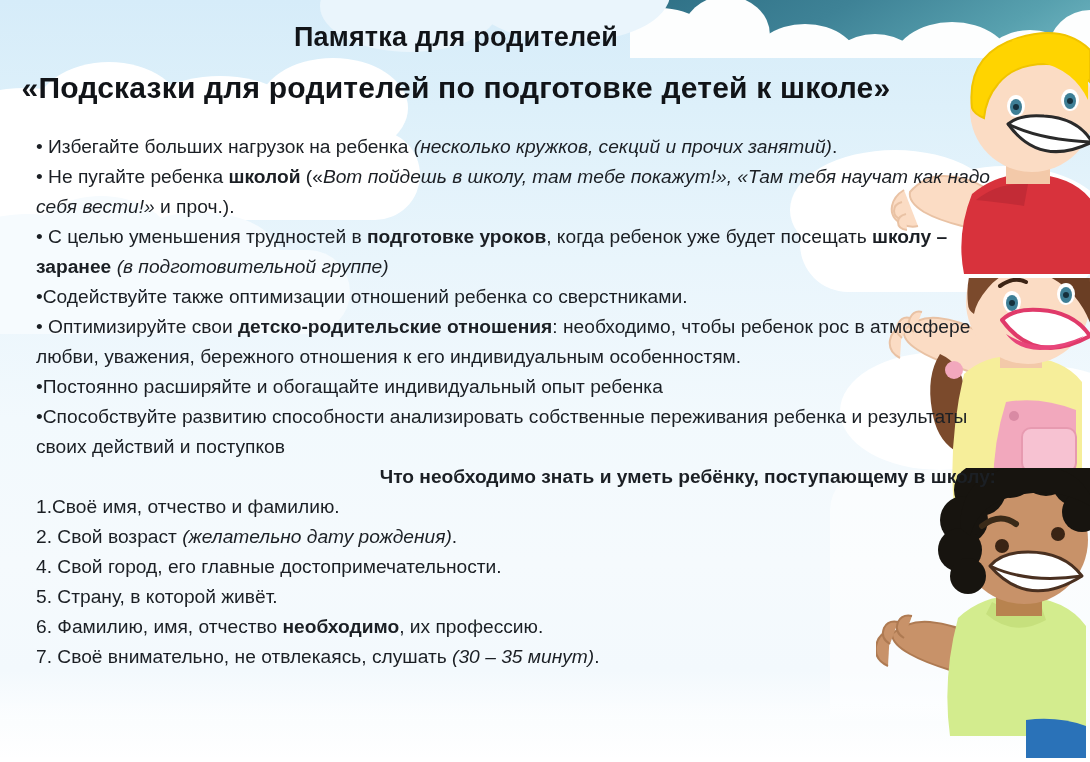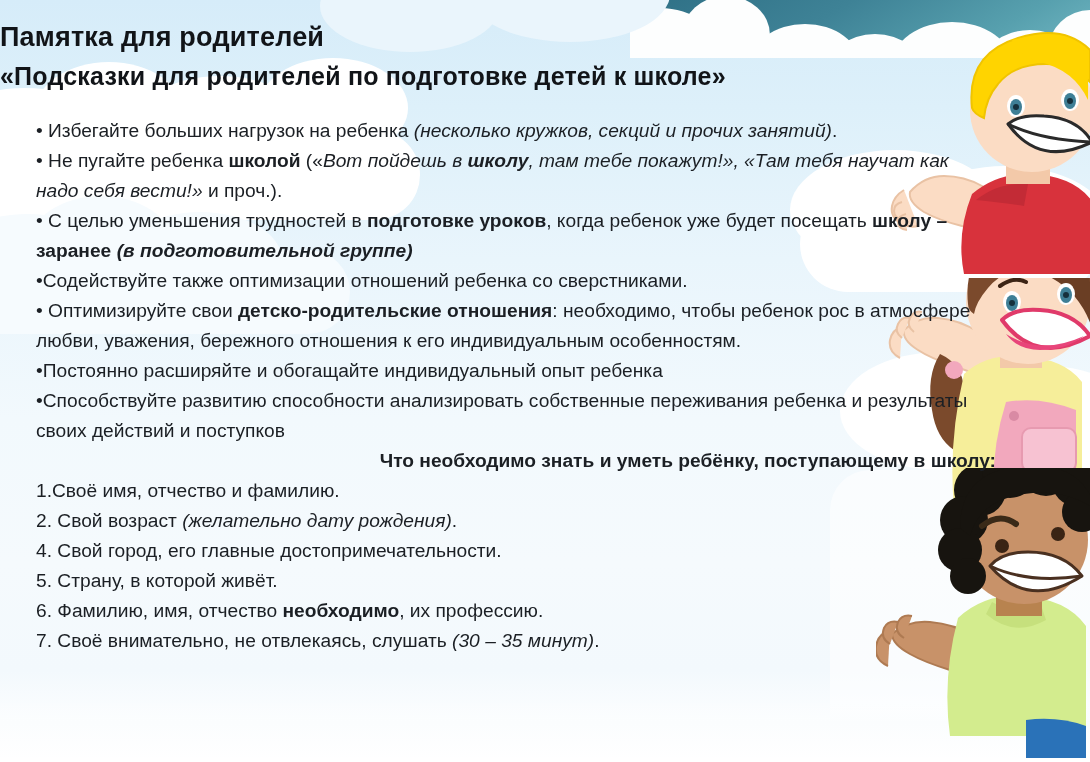--- a/index.html
+++ b/index.html
@@ -20,35 +20,35 @@
     background:linear-gradient(150deg,#2e6f85 0%,#3e8296 40%,#57a0ae 75%,#74b9c4 100%);}
   .darksky .cw{position:absolute;background:#fdfefe;border-radius:50%;}
   .cloud{position:absolute;background:#ffffff;border-radius:50%;}
   .cloudsoft{position:absolute;background:#f6fbfe;border-radius:50%;}
   .cloudpale{position:absolute;background:#eaf5fc;border-radius:50%;}
   .bottomband{position:absolute;left:0;bottom:0;width:1090px;height:60px;
     background:linear-gradient(180deg,rgba(255,255,255,0) 0%,#fbfdfe 35%,#ffffff 100%);}
   .bottomrule{position:absolute;left:0;bottom:0;width:1090px;height:4px;background:#ffffff;}
 
   
-  .titlewrap{position:absolute;top:22px;left:0;width:870px;z-index:6;}
+  .titlewrap{position:absolute;top:22px;left:0;width:870px;text-align:center;z-index:6;padding-left:21px;}
   .t1{font-size:27px;font-weight:bold;color:#111418;letter-spacing:.2px;line-height:1.18;
       font-family:"Liberation Sans","DejaVu Sans",sans-serif;}
-  .t2{font-size:25px;font-weight:bold;color:#111418;letter-spacing:.2px;line-height:1.18;margin-top:8px;
+  .t2{font-size:30px;font-weight:bold;color:#111418;letter-spacing:.2px;line-height:1.18;margin-top:16px;
       font-family:"Liberation Sans","DejaVu Sans",sans-serif;}
 
   
-  #body{position:absolute;left:36px;top:116px;width:960px;z-index:5;}
+  #body{position:absolute;left:36px;top:132px;width:960px;z-index:5;}
   .ln{
     color:#1b1f24;font-size:19.2px;line-height:30px;white-space:pre-wrap;
     font-family:"Liberation Sans","DejaVu Sans",sans-serif;
   }
   .ln b{font-weight:bold;}
   .ln i{font-style:italic;}
-  .ln .bi{font-weight:bold;font-style:italic;margin-top:44px;}
+  .ln .bi{font-weight:normal;font-style:italic;margin-top:44px;}
   .hdline{font-weight:bold;text-align:right;}
 
   
   .kid{position:absolute;z-index:4;}
   .kid svg{display:block;}
 </style>
 </head>
 <body>
 
 <div id="poster">

